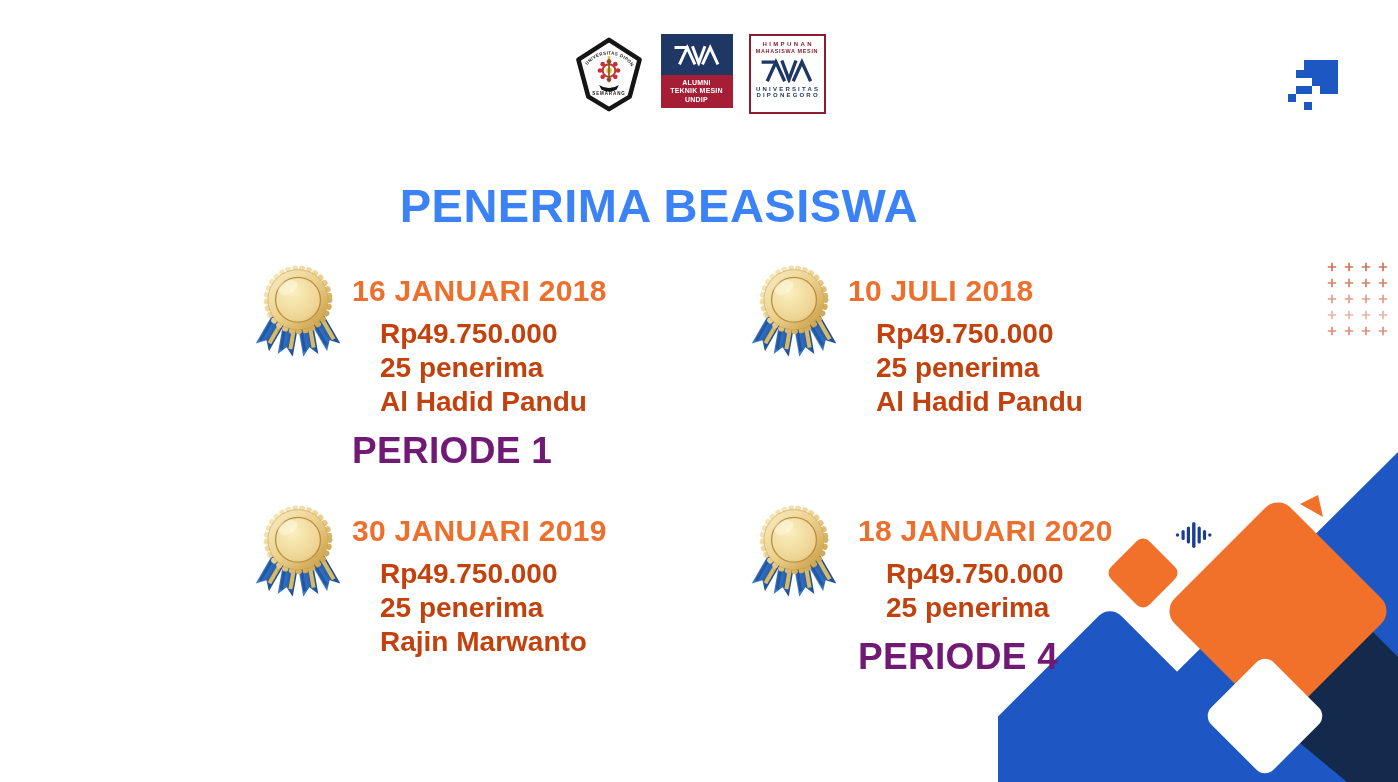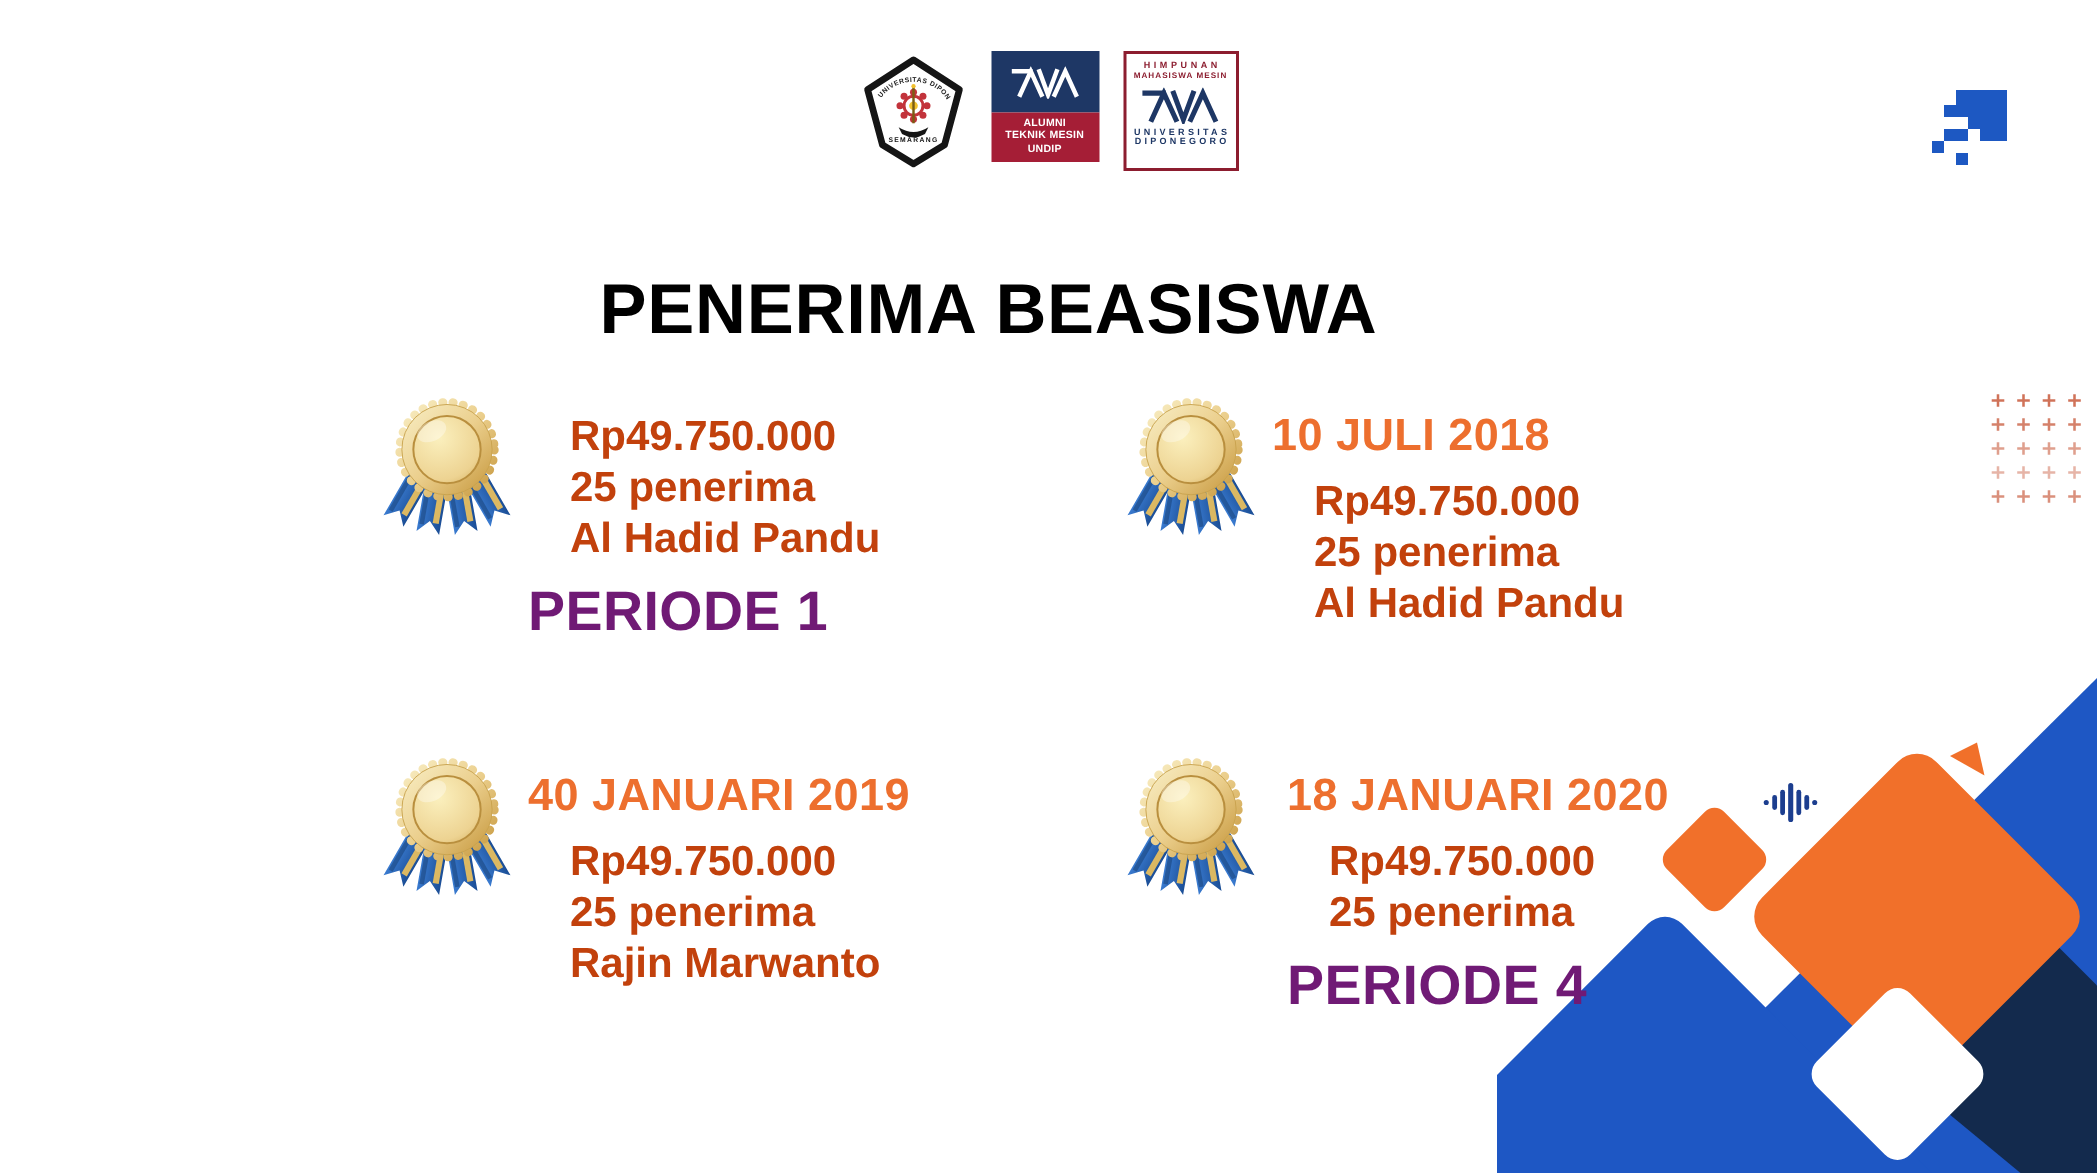--- a/index.html
+++ b/index.html
@@ -19,21 +19,21 @@
   .logo-hmm .t1{color:#8C1D2F;font-size:6px;font-weight:700;letter-spacing:2.4px;text-indent:2.4px;}
   .logo-hmm .t2{color:#8C1D2F;font-size:5.4px;font-weight:700;letter-spacing:.7px;margin-top:1px;}
   .logo-hmm .b1,.logo-hmm .b2{color:#1E3765;font-size:6px;font-weight:700;letter-spacing:2.2px;text-indent:2.2px;}
   .logo-hmm .b1{margin-top:3px;}
   .avamark{color:#fff;}
   .avamark-navy{color:#1E3765;margin:4px 0 0 0;}
 
   
   .title{
     position:absolute;top:178px;left:0;width:1318px;text-align:center;
-    font-size:47px;font-weight:800;color:#000000;letter-spacing:.5px;z-index:3;
+    font-size:47px;font-weight:800;color:#3b82f6;letter-spacing:.5px;z-index:3;
   }
 
   
   .entry{position:absolute;display:flex;gap:10px;z-index:3;}
   .entry.e1{left:254px;top:262px;}
   .entry.e2{left:750px;top:262px;}
   .entry.e3{left:254px;top:502px;}
   .entry.e4{left:750px;top:502px;gap:20px;}
   .medal{width:88px;height:102px;flex:none;}
   .etext{padding-top:12px;}
@@ -150,20 +150,21 @@
   </div>
 </div>
 
 <div class="title">PENERIMA BEASISWA</div>
 
 <div class="entry e1">
   <svg class="medal" viewBox="0 0 86 100">
       <use href="#medalSymbol"></use>
     </svg>
   <div class="etext">
+    <div class="edate">16 JANUARI 2018</div>
     <div class="eline">Rp49.750.000</div>
     <div class="eline">25 penerima</div>
     <div class="eline">Al Hadid Pandu</div>
     <div class="eperiod">PERIODE 1</div>
   </div>
 </div>
 
 <div class="entry e2">
   <svg class="medal" viewBox="0 0 86 100">
       <use href="#medalSymbol"></use>
@@ -174,21 +175,21 @@
     <div class="eline">25 penerima</div>
     <div class="eline">Al Hadid Pandu</div>
   </div>
 </div>
 
 <div class="entry e3">
   <svg class="medal" viewBox="0 0 86 100">
       <use href="#medalSymbol"></use>
     </svg>
   <div class="etext">
-    <div class="edate">40 JANUARI 2019</div>
+    <div class="edate">30 JANUARI 2019</div>
     <div class="eline">Rp49.750.000</div>
     <div class="eline">25 penerima</div>
     <div class="eline">Rajin Marwanto</div>
   </div>
 </div>
 
 <div class="entry e4">
   <svg class="medal" viewBox="0 0 86 100">
       <use href="#medalSymbol"></use>
     </svg>

